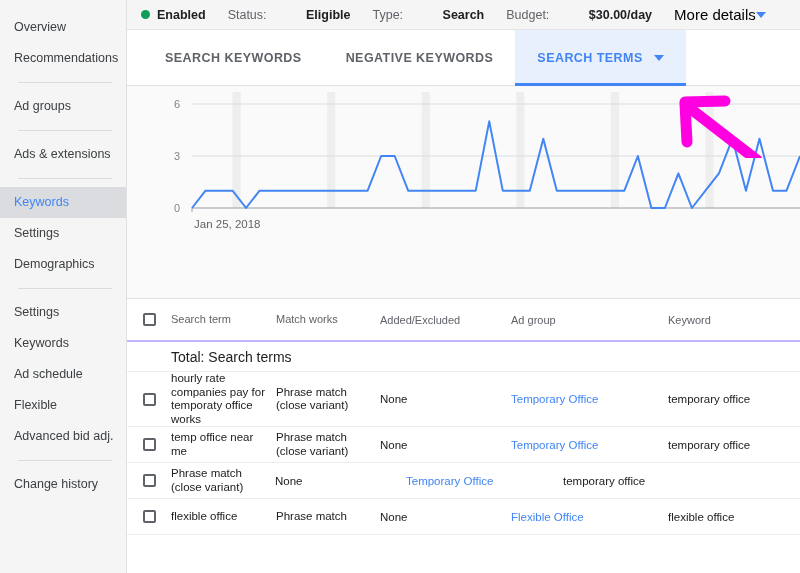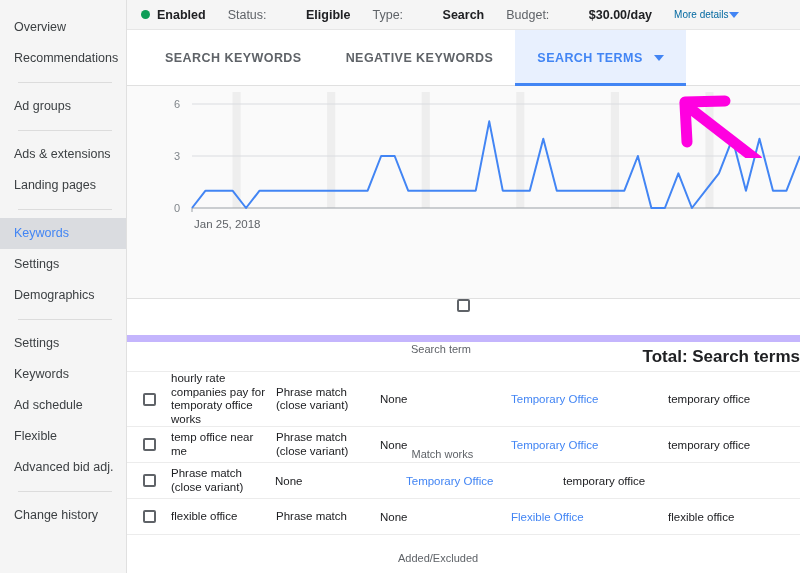--- a/index.html
+++ b/index.html
@@ -49,21 +49,21 @@
   }
   .dot {
     width: 9px; height: 9px; border-radius: 50%;
     background: #0f9d58; margin-right: 7px;
   }
   .st-strong { font-weight: bold; color: #202124; }
   .st-item { margin-right: 22px; white-space: nowrap; }
   .st-label { color: #5f6368; }
   .st-val { color: #202124; font-weight: bold; padding-left: 36px; }
   .more-details {
-    color: #0369a1; font-size: 10px; cursor: pointer;
+    color: #000000; font-size: 15px; cursor: pointer;
     display: flex; align-items: center; 
   }
   .caret-down {
     width: 0; height: 0;
     border-left: 5px solid transparent;
     border-right: 5px solid transparent;
     border-top: 6px solid #4285f4;
   }
 
   
@@ -104,33 +104,33 @@
     height: 213px; background: #fafafa;
     border-bottom: 1px solid #e0e0e0;
     position: relative;
   }
   #chart-svg { display: block; }
 
   
   #table-area { background: #fff; position: relative; }
   .thead {
     height: 43px; display: flex; align-items: center;
-    border-bottom: 7px solid #c4b5fd;
-    font-size: 11px; color: #5f6368; flex-direction: column;
+    border-bottom: 2px solid #c4b5fd;
+    font-size: 11px; color: #5f6368;
   }
   .trow {
     display: flex; align-items: center;
     border-bottom: 1px solid #ececec;
     font-size: 11.5px; color: #202124;
     min-height: 36px;
   }
   .total-row {
     height: 30px; display: flex; align-items: center;
     border-bottom: 1px solid #ececec;
-    font-size: 17px; color: #202124; font-weight: bold; justify-content: flex-end;
+    font-size: 14px; color: #202124; font-weight: normal;
   }
   .c-check { width: 44px; flex: 0 0 44px; display: flex; justify-content: center; }
   .c-term  { width: 105px; flex: 0 0 105px; padding-right: 8px; line-height: 13.5px; }
   .c-match { width: 104px; flex: 0 0 104px; line-height: 13.5px; }
   .c-added { width: 131px; flex: 0 0 131px; }
   .c-adgrp { width: 157px; flex: 0 0 157px; color: #4285f4; }
   .c-kw    { flex: 1; }
   .checkbox {
     width: 13px; height: 13px;
     border: 2px solid #5f6368; border-radius: 2px;
@@ -145,21 +145,20 @@
 
 <div id="app">
 
   <nav id="sidebar">
       <div class="nav-item">Overview</div>
       <div class="nav-item">Recommendations</div>
       <div class="nav-divider"></div>
       <div class="nav-item">Ad groups</div>
       <div class="nav-divider"></div>
       <div class="nav-item">Ads &amp; extensions</div>
-      <div class="nav-item">Landing pages</div>
       <div class="nav-divider"></div>
       <div class="nav-item selected">Keywords</div>
       <div class="nav-item">Settings</div>
       <div class="nav-item">Demographics</div>
       <div class="nav-divider"></div>
       <div class="nav-item">Settings</div>
       <div class="nav-item">Keywords</div>
       <div class="nav-item">Ad schedule</div>
       <div class="nav-item">Flexible</div>
       <div class="nav-item">Advanced bid adj.</div>

